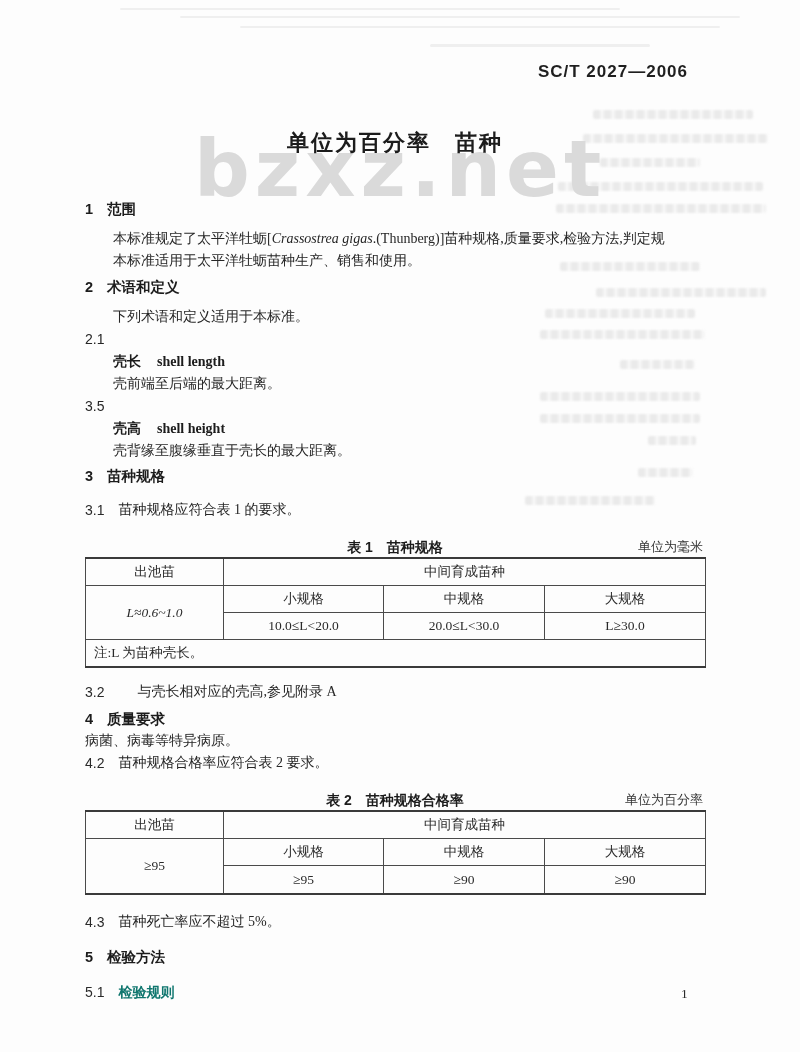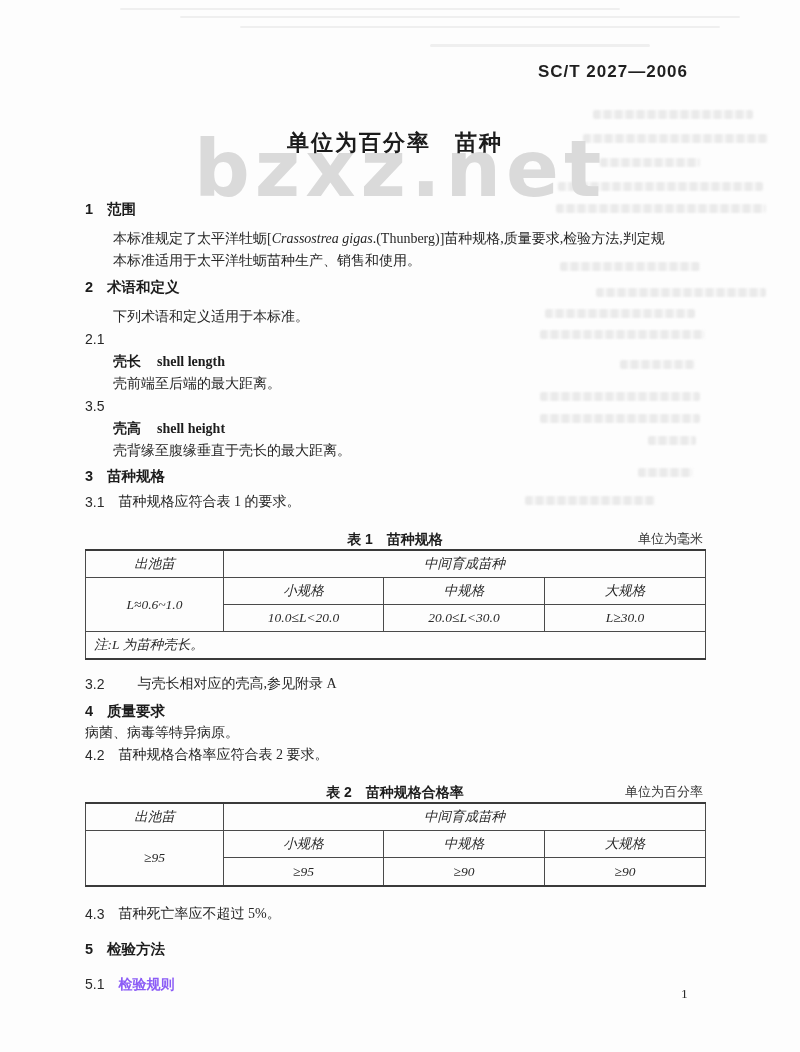--- a/index.html
+++ b/index.html
@@ -52,21 +52,21 @@
     display:flex;gap:14px;
     font-family:"Liberation Sans","DejaVu Sans",sans-serif;
     font-weight:700;font-size:14.5px;line-height:22px;color:#1c1c1c;
   }
   .clause{display:flex;}
   .clause .num{
     font-family:"Liberation Sans","DejaVu Sans",sans-serif;
     flex:0 0 auto;margin-right:14px;color:#2a2a2a;
   }
   .clause.bold-title .ctext{
-    font-family:"Liberation Sans","DejaVu Sans",sans-serif;font-weight:700;color:#8b5cf6;
+    font-family:"Liberation Sans","DejaVu Sans",sans-serif;font-weight:700;color:#0f766e;
   }
   .line{white-space:nowrap;}
   .indent{text-indent:2em;}
   .term-num{font-family:"Liberation Sans","DejaVu Sans",sans-serif;line-height:22px;}
   .term-line{padding-left:2em;font-weight:700;line-height:22px;
     font-family:"Liberation Sans","DejaVu Sans",sans-serif;color:#1c1c1c;}
   .term-line .en{font-family:"Liberation Serif","DejaVu Serif",serif;font-weight:700;margin-left:16px;}
   .def{padding-left:2em;line-height:22px;}
   .sci{font-style:italic;}
 
@@ -77,42 +77,42 @@
   }
   .tbl-unit{
     position:absolute;right:2px;top:0;font-size:13px;font-weight:400;
     font-family:"Liberation Serif","DejaVu Serif",serif;color:#333;
   }
   table{
     border-collapse:collapse;width:620px;table-layout:fixed;
     font-size:13.5px;color:#2a2a2a;
   }
   table{border-top:2px solid #3a3a3a;border-bottom:2px solid #3a3a3a;}
-  td{border:1px solid #4a4a4a;text-align:center;padding:2px 4px;font-style:italic;}
+  td{border:1px solid #4a4a4a;text-align:center;padding:2px 4px;}
   td.note-cell{text-align:left;padding-left:8px;}
   .t1 .r1 td{height:21px;}
   .t1 .r2 td{height:22px;}
   .t1 .r3 td{height:20px;}
   .t1 .rn td{height:22px;}
   .t2 .r1 td{height:21px;}
   .t2 .r2 td{height:22px;}
   .t2 .r3 td{height:23px;}
   col.c1{width:138px;}col.c2{width:160px;}col.c3{width:161px;}col.c4{width:161px;}
 
   .page-number{
     position:absolute;left:681px;top:986px;z-index:2;
     font-size:13.5px;font-family:"Liberation Serif","DejaVu Serif",serif;color:#2a2a2a;
   }
 
   .mt-h1{margin-top:40px;}
   .mt-p1{margin-top:8px;}
   .mt-h2{margin-top:4px;}
   .mt-intro{margin-top:8px;}
   .mt-h3{margin-top:3px;}
-  .mt-31{margin-top:4px;}
+  .mt-31{margin-top:12px;}
   .mt-32{margin-top:13px;gap:19px;}
   .mt-h4{margin-top:5px;}
   .mt-41{margin-top:8px;}
   .mt-43{margin-top:16px;}
   .mt-h5{margin-top:13px;}
   .mt-51{margin-top:13px;}
 </style>
 </head>
 <body>
 

